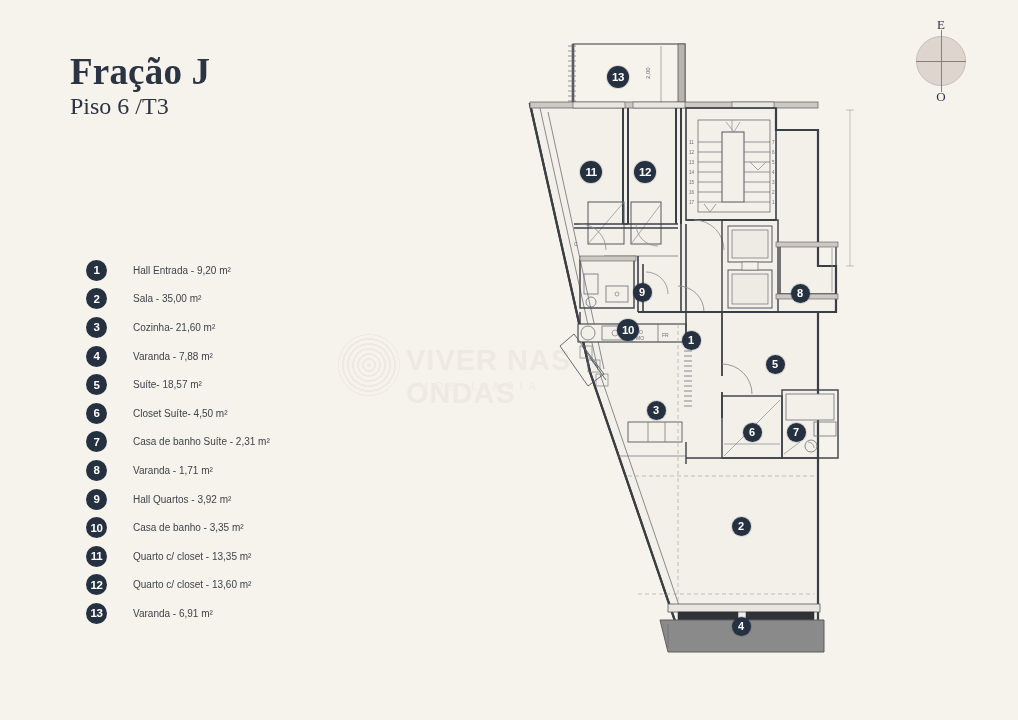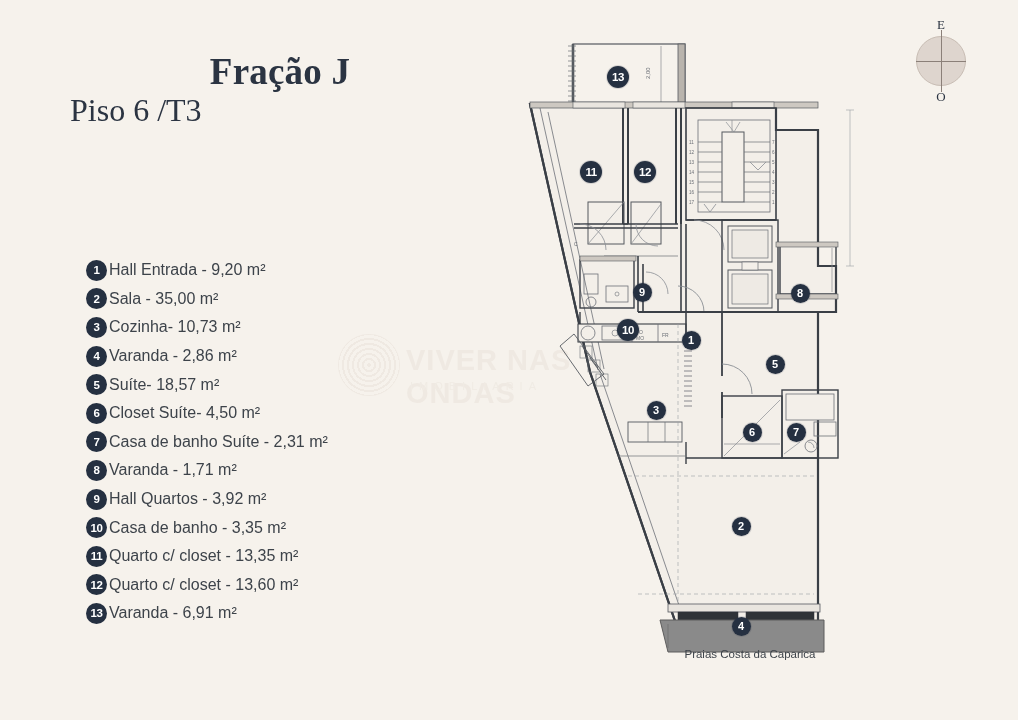--- a/index.html
+++ b/index.html
@@ -29,26 +29,25 @@
     width: 420px;
   }
   .title-main {
     font-family: "Liberation Serif", serif;
     font-weight: bold;
     font-size: 37px;
     color: #2b3442;
     letter-spacing: 0.2px;
     line-height: 1.06;
     margin: 0;
-    text-align: center;
   }
   .title-sub {
     font-family: "Liberation Serif", serif;
     font-weight: normal;
-    font-size: 32px;
+    font-size: 24px;
     color: #2b3442;
     line-height: 1.12;
     margin: 2px 0 0 0;
   }
 
   
   .legend {
     position: absolute;
     left: 86px;
     top: 256px;
@@ -67,22 +66,22 @@
     color: #ffffff;
     font-size: 11.5px;
     font-weight: bold;
     display: flex;
     align-items: center;
     justify-content: center;
     flex: 0 0 auto;
     letter-spacing: -0.3px;
   }
   .legend-label {
-    margin-left: 2px;
-    font-size: 16px;
+    margin-left: 26px;
+    font-size: 10px;
     color: #3d434a;
     white-space: nowrap;
   }
 
   
   .compass {
     position: absolute;
     left: 915px;
     top: 18px;
     width: 52px;
@@ -223,25 +222,25 @@
       <div class="legend-row">
         <div class="legend-badge">1</div>
         <div class="legend-label">Hall Entrada - 9,20 m²</div>
       </div>
       <div class="legend-row">
         <div class="legend-badge">2</div>
         <div class="legend-label">Sala - 35,00 m²</div>
       </div>
       <div class="legend-row">
         <div class="legend-badge">3</div>
-        <div class="legend-label">Cozinha- 10,73 m²</div>
+        <div class="legend-label">Cozinha- 21,60 m²</div>
       </div>
       <div class="legend-row">
         <div class="legend-badge">4</div>
-        <div class="legend-label">Varanda - 2,86 m²</div>
+        <div class="legend-label">Varanda - 7,88 m²</div>
       </div>
       <div class="legend-row">
         <div class="legend-badge">5</div>
         <div class="legend-label">Suíte- 18,57 m²</div>
       </div>
       <div class="legend-row">
         <div class="legend-badge">6</div>
         <div class="legend-label">Closet Suíte- 4,50 m²</div>
       </div>
       <div class="legend-row">
@@ -507,14 +506,13 @@
         <div class="marker m1" style="left: 268.5px; top: 398.5px;">7</div>
         <div class="marker m1" style="left: 272.5px; top: 259.5px;">8</div>
         <div class="marker m1" style="left: 114.5px; top: 258.5px;">9</div>
         <div class="marker m2" style="left: 99px; top: 295px;">10</div>
         <div class="marker m2" style="left: 62px; top: 137px;">11</div>
         <div class="marker m2" style="left: 116px; top: 137px;">12</div>
         <div class="marker m2" style="left: 89px; top: 42px;">13</div>
       </div>
   </div>
 
-  <div class="plan-caption">Praias Costa da Caparica</div>
 </div>
 
 </body></html>

